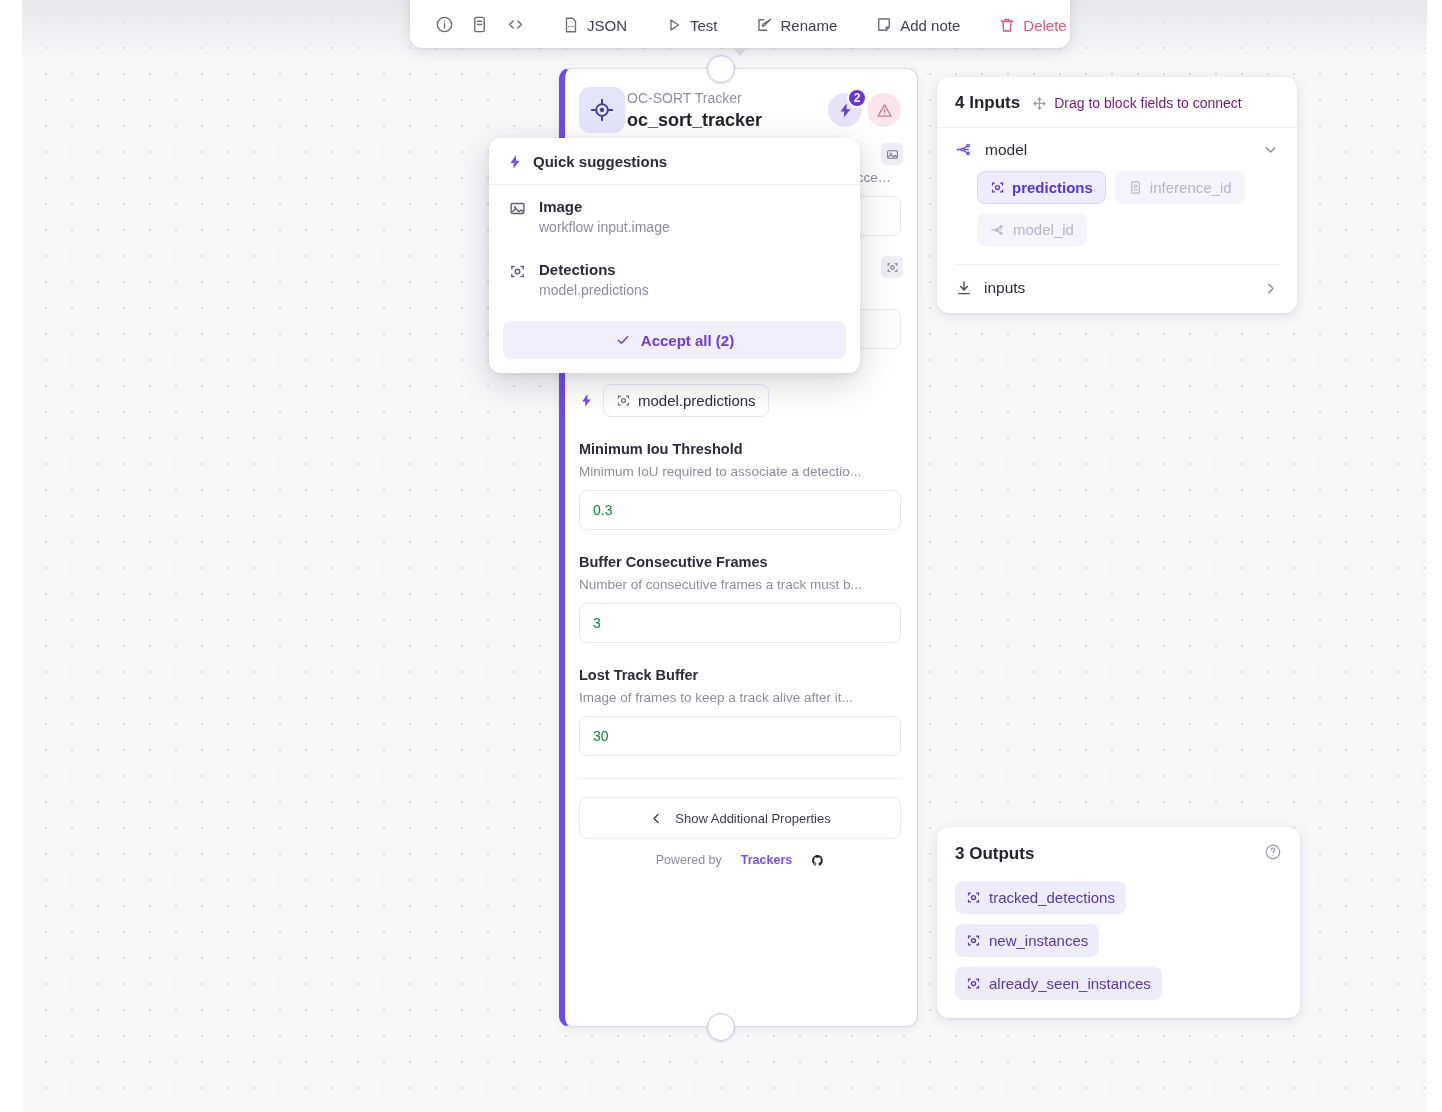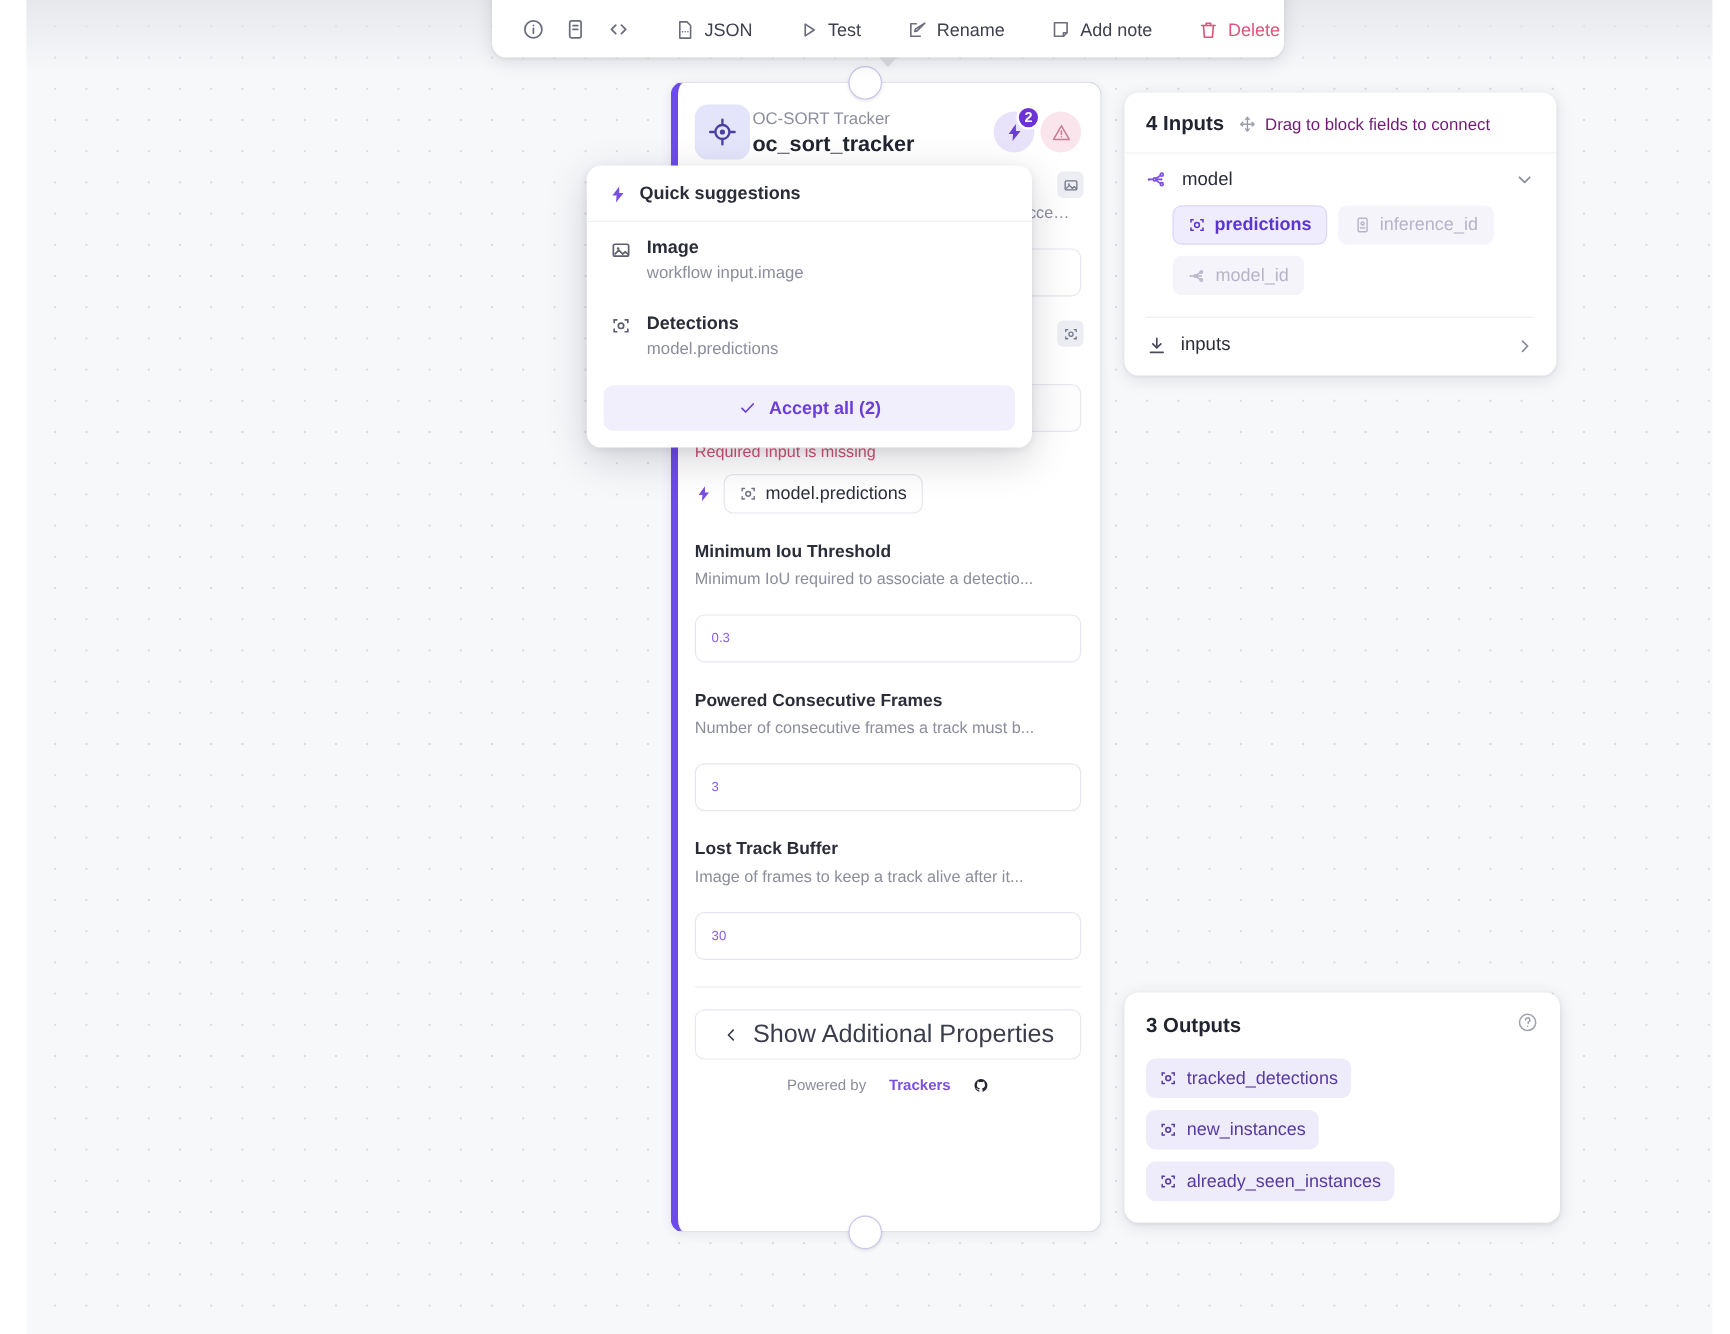--- a/index.html
+++ b/index.html
@@ -108,41 +108,41 @@
     font-size: 13.5px; color: #8b8d9c; line-height: 19px;
     white-space: nowrap; overflow: hidden; text-overflow: ellipsis;
     padding-right: 4px;
   }
   .field-badge {
     position: absolute; right: -2px; top: -2px;
     width: 22px; height: 22px; border-radius: 5px;
     background: #eceef3; display: flex; align-items: center; justify-content: center;
   }
   .input-box {
-    margin-top: 20px; height: 40px; border: 1px solid #e6e7ee; border-radius: 8px;
+    margin-top: 9px; height: 40px; border: 1px solid #e6e7ee; border-radius: 8px;
     background: #fff; display: flex; align-items: center; padding: 0 13px;
-    font-size: 11px; color: #8b5cf6; cursor: text;
+    font-size: 14px; color: #15803d; cursor: text;
   }
   .select-btn {
     margin-top: 9px; height: 40px; border: 1px solid #e8e9ef; border-radius: 8px;
     background: #fdfdfe; display: flex; align-items: center; justify-content: center;
     gap: 9px; font-size: 15px; color: #3a3c4a; font-weight: 500; cursor: pointer;
   }
   .err-text { font-size: 13.5px; color: #cf5374; line-height: 19px; margin-top: 7px; }
   .chip-row { display: flex; align-items: center; gap: 9px; margin-top: 9px; }
   .chip-ref {
     display: inline-flex; align-items: center; gap: 7px;
     border: 1px solid #e6e7ee; border-radius: 8px; background: #fff;
     padding: 7px 12px; font-size: 15px; color: #2d2f3c; cursor: pointer;
   }
   .divider-soft { height: 1px; background: #eeeff3; margin: 4px 0 18px; }
   .show-more {
     height: 42px; border: 1px solid #e8e9ef; border-radius: 8px; background: #fff;
     display: flex; align-items: center; justify-content: center; gap: 11px;
-    font-size: 21px; font-weight: 500; color: #3a3c4a; cursor: pointer;
+    font-size: 13px; font-weight: 500; color: #3a3c4a; cursor: pointer;
   }
   .powered {
     margin-top: 14px; text-align: center; font-size: 12.5px; color: #8b8d9c;
     display: flex; align-items: center; justify-content: center; gap: 19px;
   }
   .powered b { color: #7b4fe0; font-weight: 700; }
 
   
   .qs-pop {
     position: absolute; left: 489px; top: 138px; width: 371px;
@@ -348,21 +348,21 @@
       </div>
     </div>
 
     <div class="field">
       <div class="field-label">Minimum Iou Threshold</div>
       <div class="field-desc">Minimum IoU required to associate a detectio...</div>
       <div class="input-box">0.3</div>
     </div>
 
     <div class="field">
-      <div class="field-label">Powered Consecutive Frames</div>
+      <div class="field-label">Buffer Consecutive Frames</div>
       <div class="field-desc">Number of consecutive frames a track must b...</div>
       <div class="input-box">3</div>
     </div>
 
     <div class="field">
       <div class="field-label">Lost Track Buffer</div>
       <div class="field-desc">Image of frames to keep a track alive after it...</div>
       <div class="input-box">30</div>
     </div>
 

